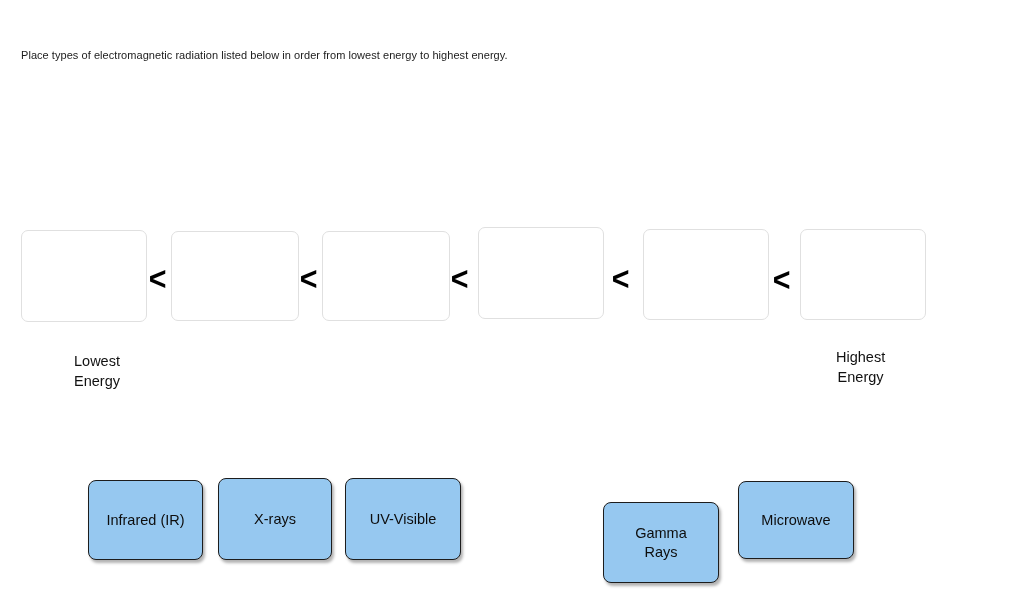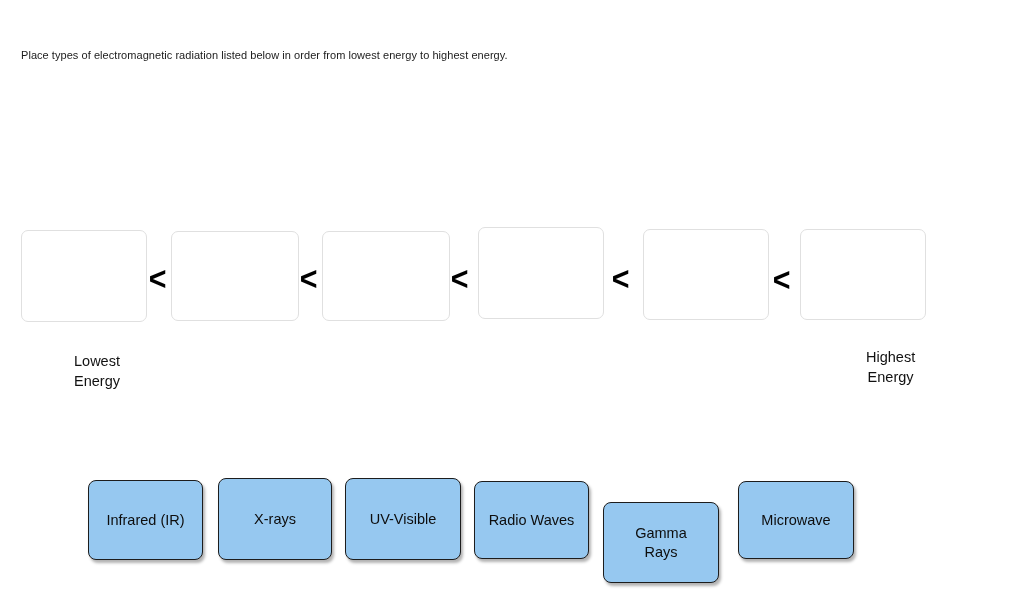--- a/index.html
+++ b/index.html
@@ -54,21 +54,21 @@
 
   
   .energy-label {
     position: absolute;
     font-size: 14.5px;
     color: #111111;
     line-height: 20px;
     white-space: pre-line;
   }
   #lowest-energy-label { left: 54px; top: 351px; text-align: center; margin-left: 20px; }
-  #highest-energy-label { left: 836px; top: 347px; text-align: center; margin-left: 30px; }
+  #highest-energy-label { left: 836px; top: 347px; text-align: center; }
 
   
   #tile-bank {
     position: absolute;
     left: 0;
     top: 0;
     width: 1024px;
     height: 612px;
   }
   .tile {
@@ -117,17 +117,16 @@
   <div class="energy-label" id="lowest-energy-label">Lowest
 Energy</div>
   <div class="energy-label" id="highest-energy-label">Highest
 Energy</div>
 </div>
 
 <div id="tile-bank">
   <div class="tile" style="left:88px;  top:480px; width:115px; height:80px;">Infrared (IR)</div>
   <div class="tile" style="left:345px; top:478px; width:116px; height:82px;">UV-Visible</div>
   <div class="tile" style="left:218px; top:478px; width:114px; height:82px;">X-rays</div>
-  <div class="tile" style="left:474px; top:481px; width:115px; height:78px;">Radio Waves</div>
   <div class="tile" style="left:603px; top:478px; width:116px; height:81px;margin-top:24px;">Gamma
 Rays</div>
   <div class="tile" style="left:731px; top:481px; width:116px; height:78px;margin-left:7px;">Microwave</div>
 </div>
 
 </body></html>

